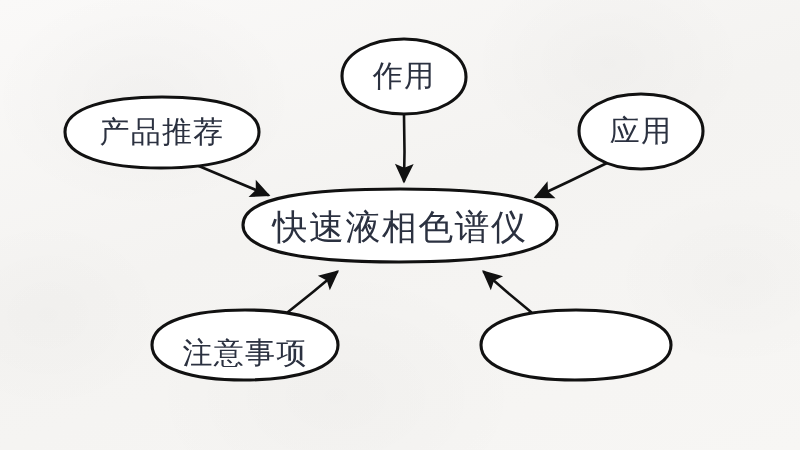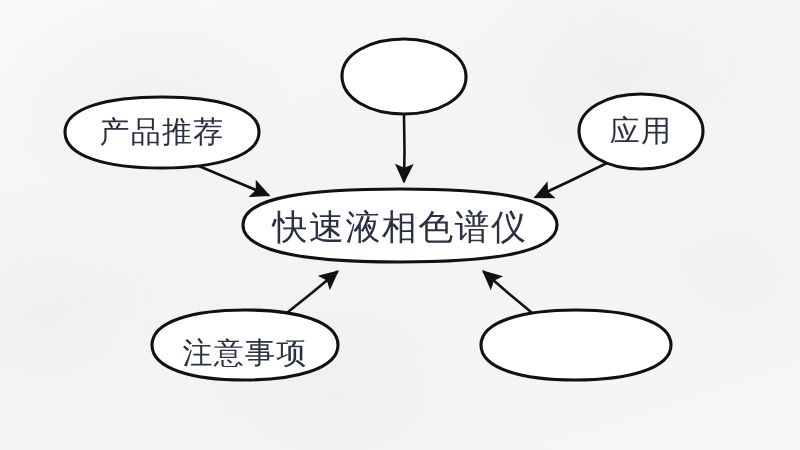--- a/index.html
+++ b/index.html
@@ -105,20 +105,21 @@
       <path d="M 576 310
                C 628 310, 671 321, 671 345
                C 671 369, 627 380, 575 380
                C 523 380, 481 369, 481 345
                C 481 321, 524 310, 576 310 Z" fill="#ffffff" stroke="#111111" stroke-width="3.1" stroke-linejoin="round"></path>
     </g>
   </svg>
 
   <div class="node-label lbl-center" style="left:243px; top:189px; width:314px; height:76px;">快速液相色谱仪</div>
 
+  <div class="node-label lbl-mid" style="left:342px; top:39px; width:124px; height:75px;">作用</div>
 
   <div class="node-label lbl-mid" style="left:65px; top:97px; width:194px; height:71px;">产品推荐</div>
 
   <div class="node-label lbl-mid" style="left:579px; top:94px; width:124px; height:75px;">应用</div>
 
   <div class="node-label lbl-mid" style="left:152px; top:310px; width:186px; height:86px;">注意事项</div>
 
 
 </div>
 

